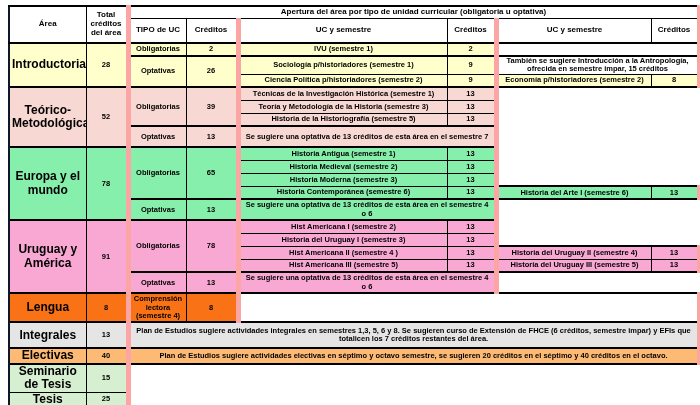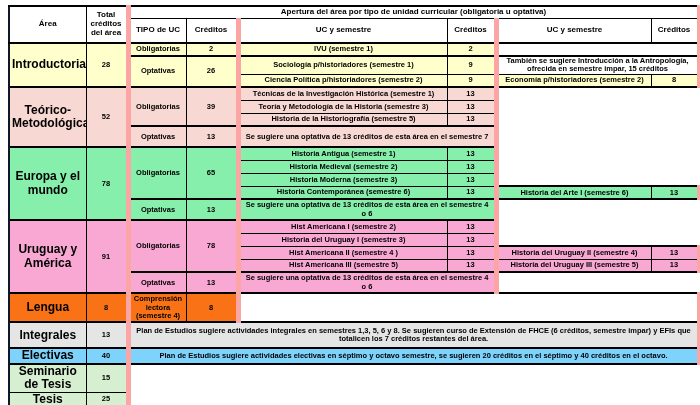--- a/index.html
+++ b/index.html
@@ -18,21 +18,21 @@
   .void { border:none; background:#fff; }
   
   .wcell { background:#fff;margin-top:30px; }
   
   .bg-intro { background:#FFFFCC; }
   .bg-teor  { background:#F8D8D2; }
   .bg-eur   { background:#86efac; }
   .bg-uru   { background:#f9a8d4; }
   .bg-len   { background:#f97316; }
   .bg-int   { background:#e5e5e5; }
-  .bg-ele   { background:#7dd3fc; }
+  .bg-ele   { background:#fdba74; }
   .bg-tes   { background:#D7EFD1; }
   
   .hA { height:12px; } .hB { height:25px;margin-left:9px; }
   .r  { height:13px; } .rn { height:21px; }
   .rlen { height:29px; } .rint { height:26px; } .rsem { height:22px; }
 </style>
 </head>
 <body>
 
 <table>

